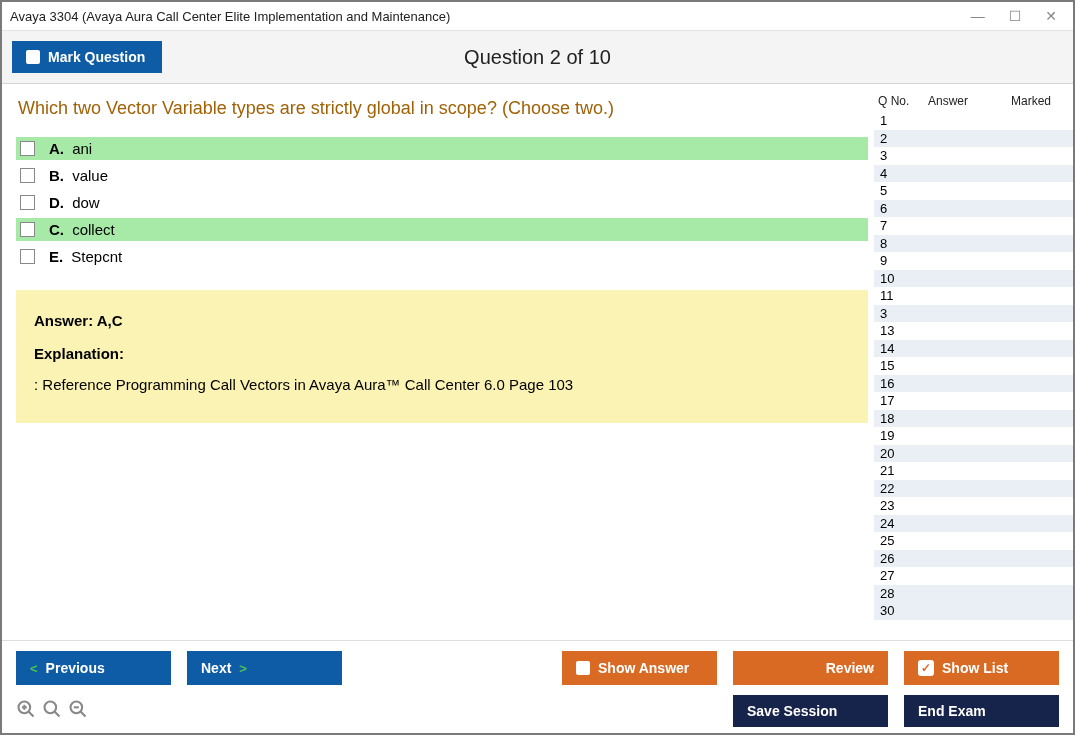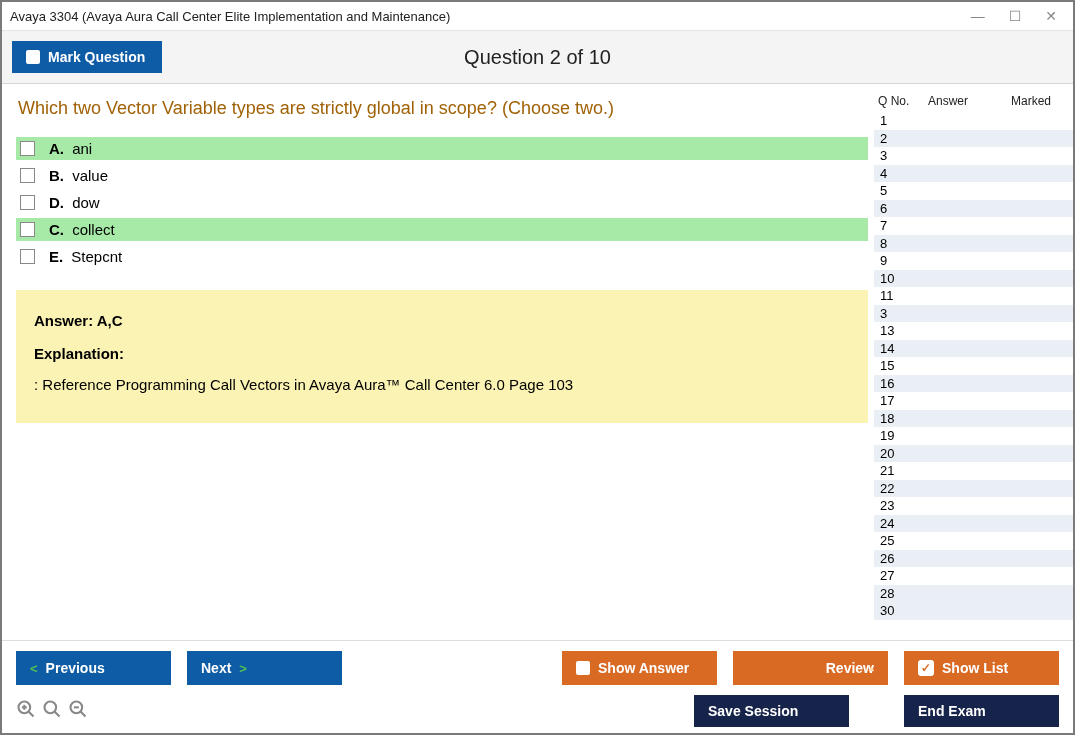--- a/index.html
+++ b/index.html
@@ -40,21 +40,21 @@
   .qrow .c-q { width: 48px; }
   .qrow .c-a { width: 63px; }
   .footer { padding: 10px 14px 6px 14px; border-top: 1px solid #ddd; background: #fff; }
   .footer-row1 { display: flex; align-items: center; gap: 16px; margin-bottom: 10px; }
   .footer-row1 .nav-btn { width: 155px; height: 34px; }
   .footer-row1 .spacer { flex: 1; }
   .footer-row1 .action-btn { width: 155px; height: 34px; }
   .footer-row2 { display: flex; align-items: center; gap: 16px; }
   .footer-row2 .zoom { display: flex; align-items: center; gap: 6px; color: #888; font-size: 18px; }
   .footer-row2 .spacer { flex: 1; }
-  .footer-row2 .action-btn { width: 155px; height: 32px; margin-left: 39px; }
+  .footer-row2 .action-btn { width: 155px; height: 32px; }
   .chev { font-size: 13px; font-weight: bold; }
   .chev-green { color: #4fc24f; }
   .chev-orange { color: #ffd9b6; font-size: 9px; }
   ::-webkit-scrollbar { width: 16px; }
   ::-webkit-scrollbar-track { background: #f0f0f0; }
   ::-webkit-scrollbar-thumb { background: #c7c7c7; }
   ::-webkit-scrollbar-button { background: #f0f0f0; height: 16px; }
 </style>
 </head>
 <body>

